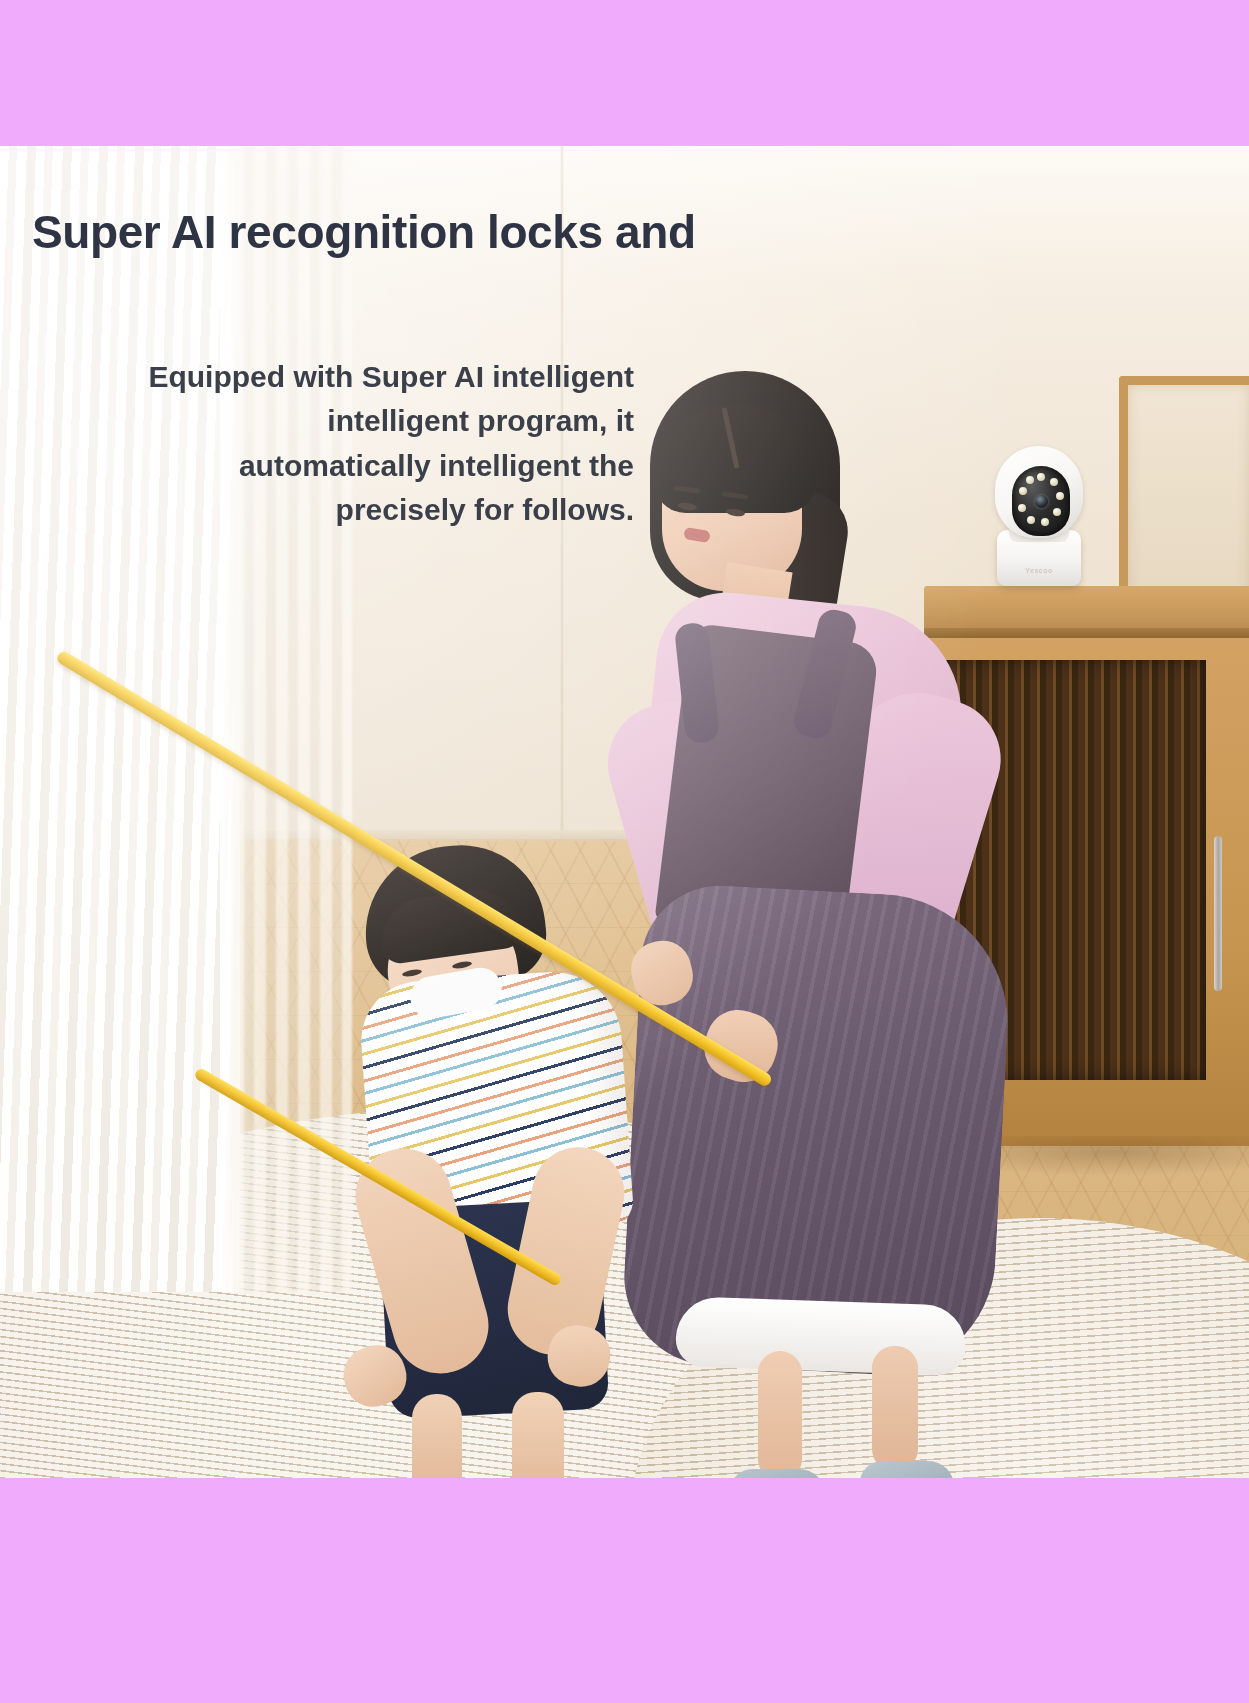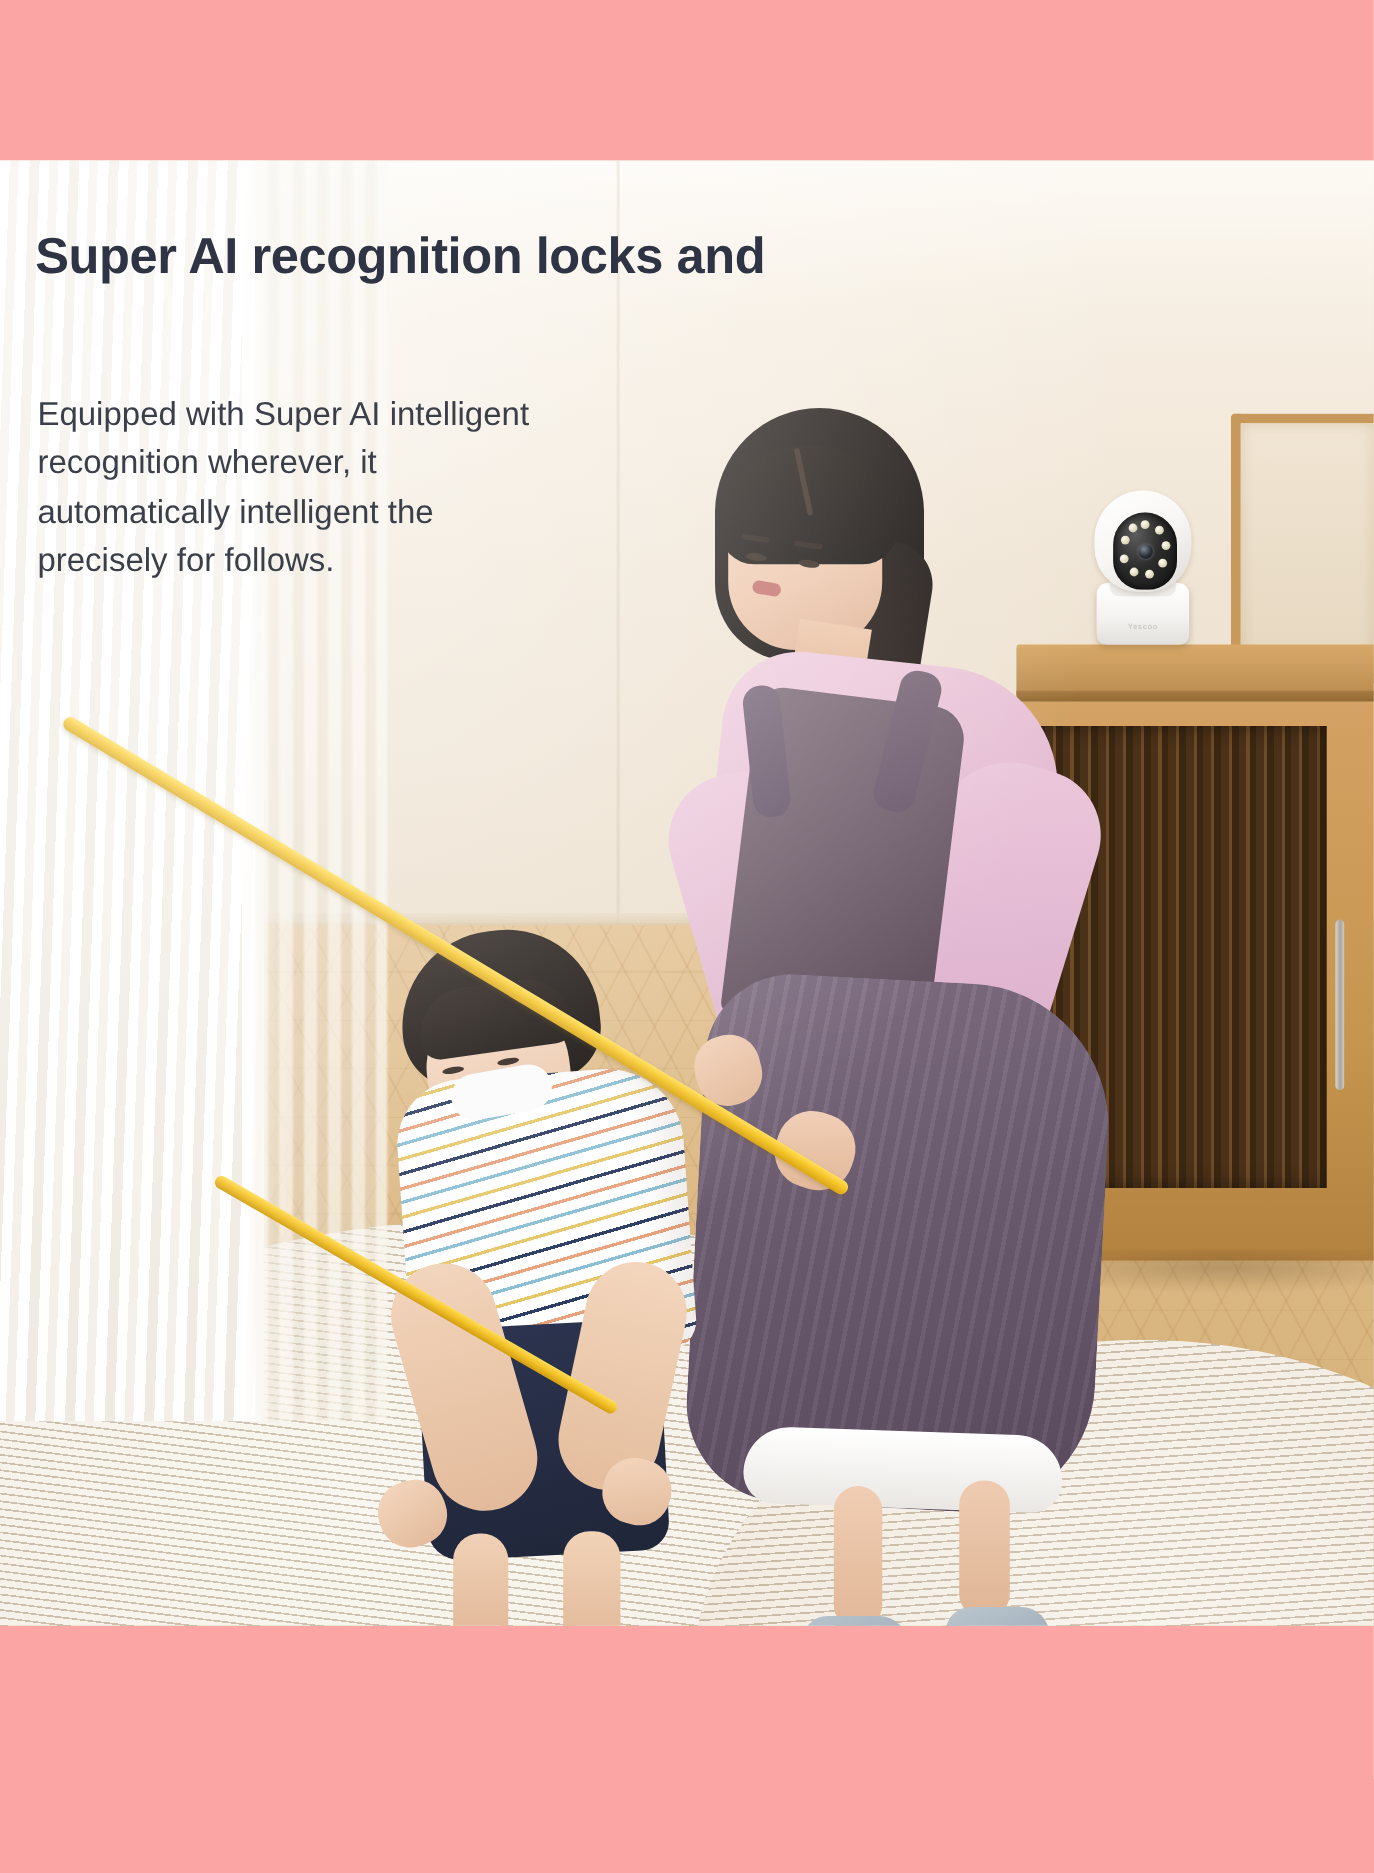--- a/index.html
+++ b/index.html
@@ -1,20 +1,20 @@
 <!DOCTYPE html>
 <html><head>
 <meta charset="utf-8">
 <style>
   * { margin:0; padding:0; box-sizing:border-box; }
   html,body { width:1249px; height:1703px; background:#ffffff; overflow:hidden; }
   body { font-family:"Liberation Sans", sans-serif; }
 
   
-  .page { position:relative; width:1249px; height:1703px; background:#fca5a5; }
+  .page { position:relative; width:1249px; height:1703px; background:#f0abfc; }
 
   
   .photo {
     position:absolute; left:0; top:146px; width:1249px; height:1332px;
     overflow:hidden;
     background:
       linear-gradient(180deg,#fbf7f1 0%,#f4ece0 16%,#efe4d4 34%,#eadfce 48%,#e8dccb 52%, #e8dcc9 53%, transparent 53.2%),
       #eadfcd;
   }
 
@@ -400,21 +400,21 @@
 
   
   .headline {
     position:absolute; left:32px; top:205px; width:840px;
     font-size:46px; line-height:1.18; font-weight:700; letter-spacing:-.4px;
     color:#2f3444;
   }
   .headline .l2 { display:block; }
   .body-copy {
     position:absolute; left:34px; top:355px; width:600px;
-    font-size:30px; line-height:1.48; font-weight:400; color:#3b3f4a;
+    font-size:30px; line-height:1.48; font-weight:700; color:#3b3f4a;text-align:right;
   }
   .body-copy span { display:block; }
 </style>
 </head>
 <body>
 
 <div class="page">
 
   <div class="photo">
 
@@ -518,18 +518,18 @@
 
     <div class="light"></div>
   </div>
 
   <div class="headline">
     <span class="l1">Super AI recognition locks and</span>
   </div>
 
   <div class="body-copy">
     <span>Equipped with Super AI intelligent</span>
-    <span>recognition wherever, it</span>
+    <span>intelligent program, it</span>
     <span>automatically intelligent the</span>
     <span>precisely for follows.</span>
   </div>
 
 </div>
 
 </body></html>

